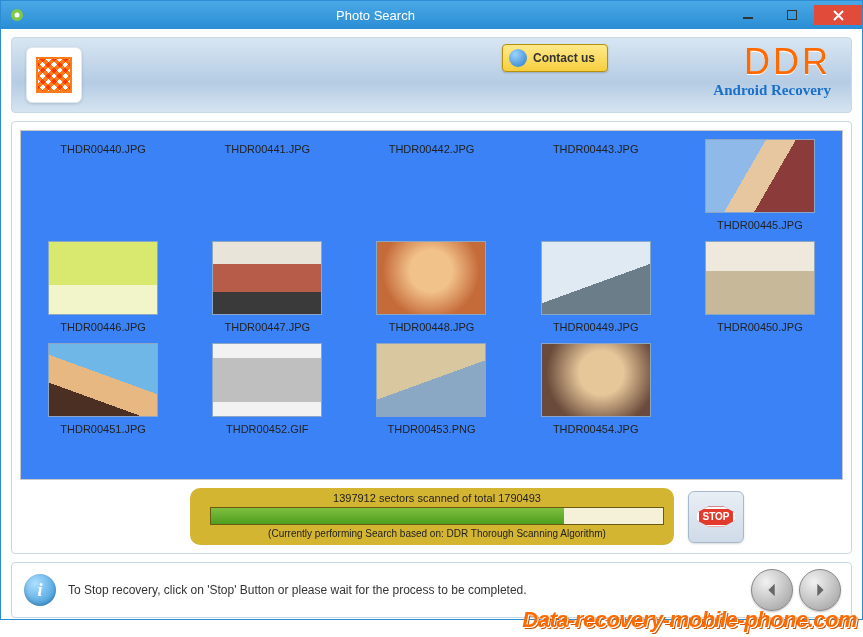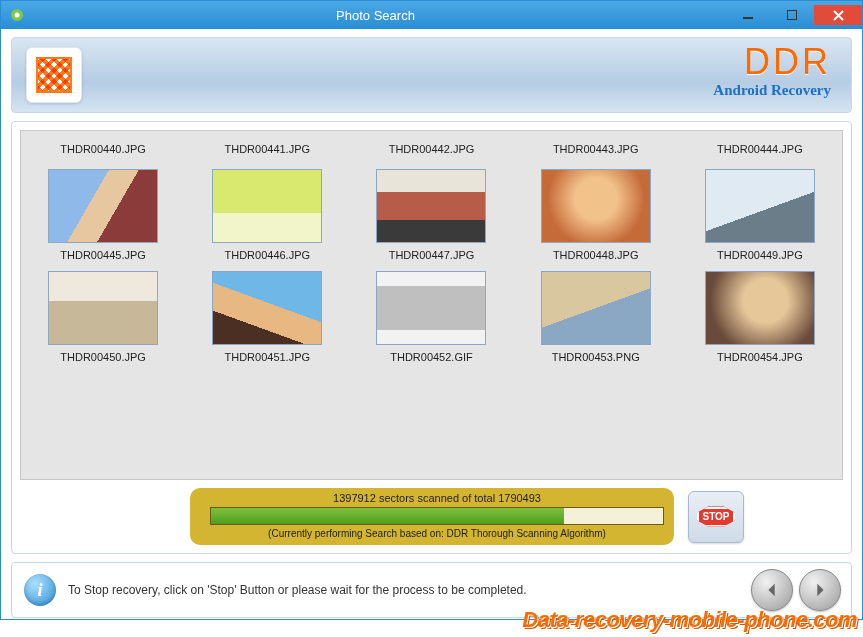--- a/index.html
+++ b/index.html
@@ -24,21 +24,21 @@
   background-blend-mode: multiply;
   border: 2px solid #ff7a1a; }
 .contact-btn { position: absolute; left: 490px; top: 6px; height: 28px; padding: 0 12px 0 6px; background: linear-gradient(#ffe98a, #f6cf3f); border: 1px solid #b78f0c; border-radius: 4px; display: flex; align-items: center; gap: 6px; font-weight: bold; color: #333; cursor: pointer; box-shadow: 0 1px 2px rgba(0,0,0,.2); }
 .contact-icon { width: 18px; height: 18px; border-radius: 50%; background: radial-gradient(circle at 35% 30%, #9bd3ff, #2a7ac4); position: relative; }
 .ddr-brand { position: absolute; right: 20px; top: 6px; text-align: right; }
 .ddr-text { font-family: Impact, "Arial Black", sans-serif; font-size: 36px; letter-spacing: 3px; color: #ff6a00; line-height: 1; text-shadow: 0 1px 0 #fff; }
 .ddr-sub { font-family: "Comic Sans MS", cursive; font-size: 15px; color: #1a6fc9; font-weight: bold; margin-top: 2px; }
 
 
 .content { margin: 8px 10px 0 10px; border: 1px solid #c9d8e6; border-radius: 4px; padding: 8px; }
-.grid-wrap { border: 1px solid #c8c8c8; background: #e5e5e5; height: 350px; overflow-y: scroll; padding: 4px 0; }
+.grid-wrap { border: 1px solid #c8c8c8; background: #3b82f6; height: 350px; overflow-y: scroll; padding: 4px 0; }
 .grid { display: grid; grid-template-columns: repeat(5, 1fr); }
 .cell { display: flex; flex-direction: column; align-items: center; padding: 4px 0 6px 0; }
 .thumb { width: 110px; height: 74px; border: 1px solid #8aa7c4; background: #dde7f0; display: flex; align-items: center; justify-content: center; overflow: hidden; }
 .fname { font-size: 11px; color: #222; margin-top: 6px; }
 .cell.nameonly { padding-top: 2px; padding-bottom: 10px; }
 
 
 .ph1{background:linear-gradient(120deg,#8fb9e8 40%,#e7c7a0 40% 60%,#8c3b3b 60%)}
 .ph2{background:linear-gradient(180deg,#d9e96f 60%,#f2f5c9 60%)}
 .ph3{background:linear-gradient(180deg,#e9e4da 30%,#b85c4a 30% 70%,#3a3a3a 70%)}
@@ -105,43 +105,44 @@
             <path d="M1 1 L10 10 M10 1 L1 10" stroke="#fff" stroke-width="2"></path>
           </svg>
       </div>
     </div>
   </div>
 
   <div class="header-banner">
     <div class="logo-tile">
       <div class="logo-inner"></div>
     </div>
+    <div class="contact-btn">
+      <span class="contact-icon"></span>
+      <span>Contact us</span>
+    </div>
     <div class="ddr-brand">
       <div class="ddr-text">DDR</div>
       <div class="ddr-sub">Android Recovery</div>
     </div>
   </div>
 
   <div class="content">
     <div class="grid-wrap">
       <div class="grid" id="grid">
           <div class="cell nameonly">
             <div class="fname">THDR00440.JPG</div>
           </div>
           <div class="cell nameonly">
             <div class="fname">THDR00441.JPG</div>
           </div>
           <div class="cell nameonly">
             <div class="fname">THDR00442.JPG</div>
           </div>
           <div class="cell nameonly">
             <div class="fname">THDR00443.JPG</div>
-          </div>
-          <div class="cell nameonly">
-            <div class="fname">THDR00444.JPG</div>
           </div>
           <div class="cell">
             <div class="thumb ph1"></div>
             <div class="fname">THDR00445.JPG</div>
           </div>
           <div class="cell">
             <div class="thumb ph2"></div>
             <div class="fname">THDR00446.JPG</div>
           </div>
           <div class="cell">

